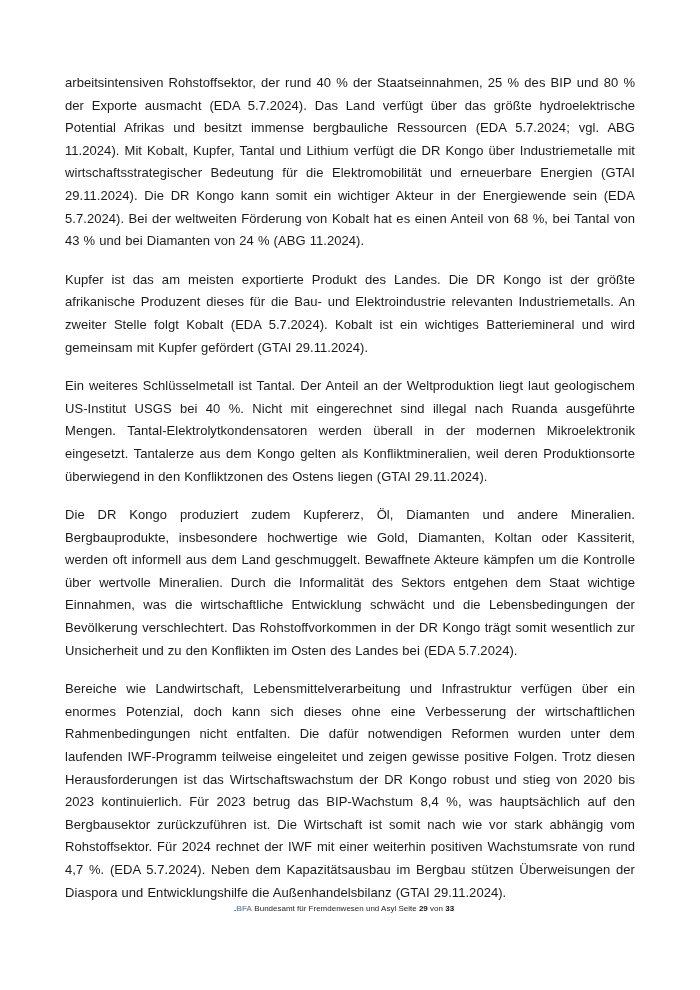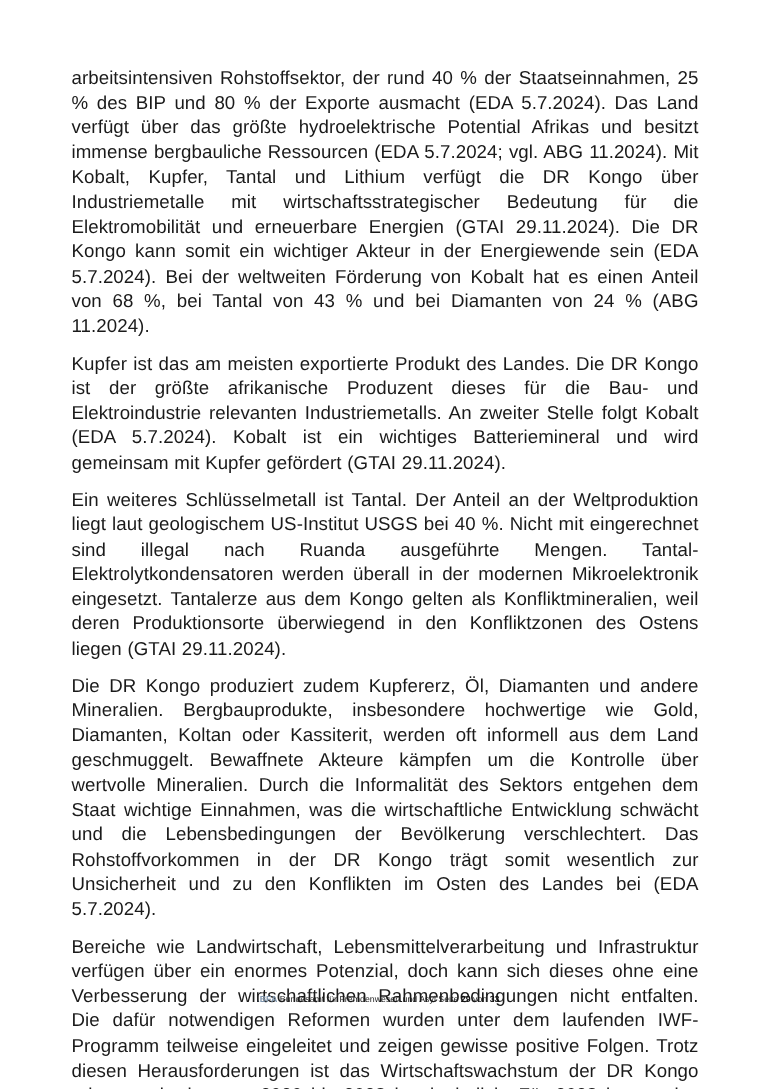--- a/index.html
+++ b/index.html
@@ -16,22 +16,22 @@
     color: #1a1a1a;
     overflow: hidden;
   }
   .content {
     position: absolute;
     left: 65px;
     top: 56px;
     width: 570px;
   }
   .content p {
-    margin: 4px 0 11px 0;
-    font-size: 17px;
+    margin: 16px 0 11px 0;
+    font-size: 13px;
     line-height: 22.6px;
     text-align: justify;
     word-spacing: 0.4px;
     letter-spacing: 0.05px;
     hyphens: none;
   }
   .footer {
     position: absolute;
     left: 0;
     right: 12px;

